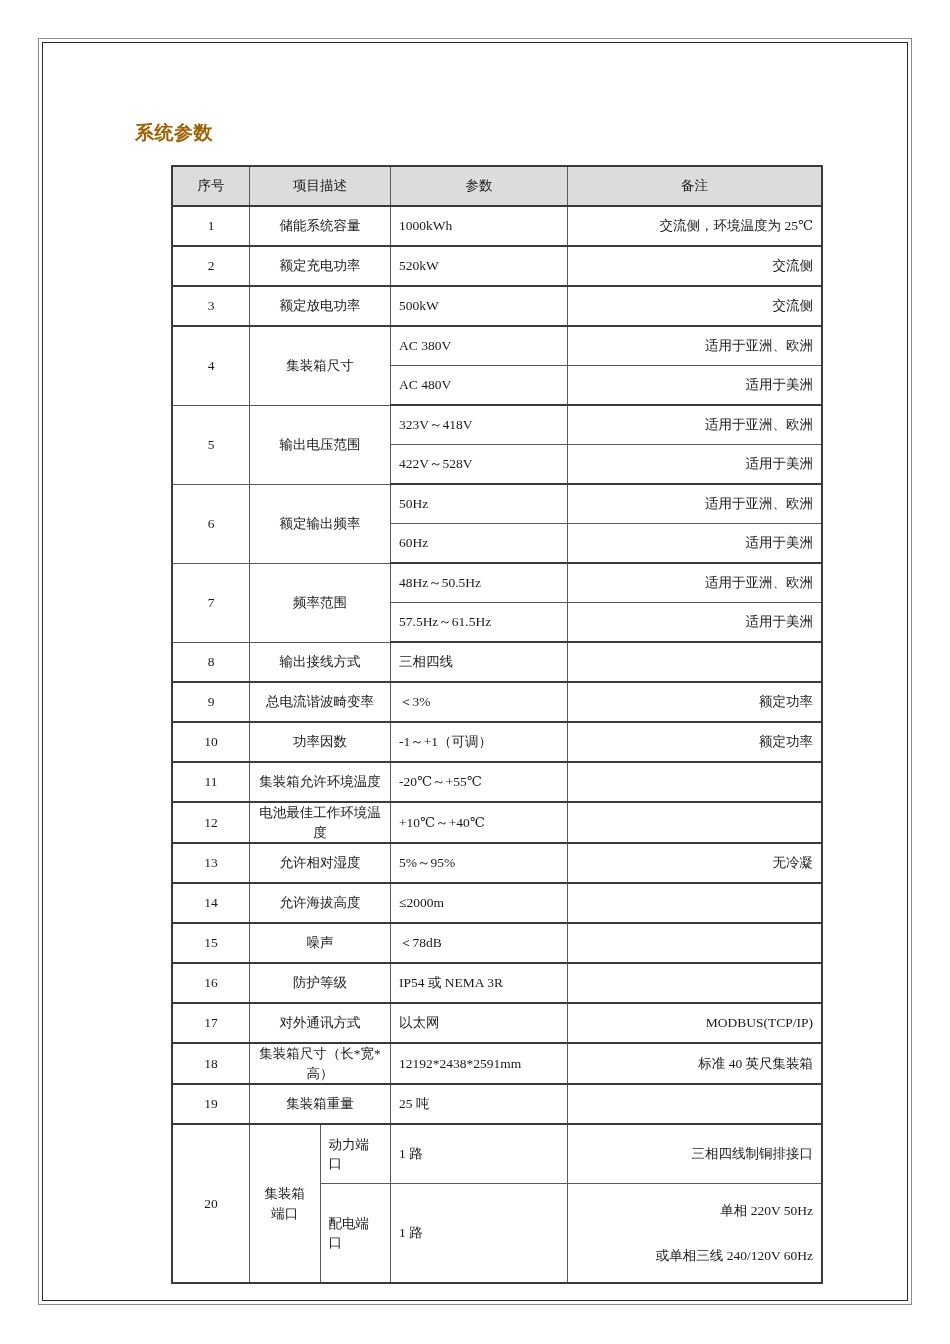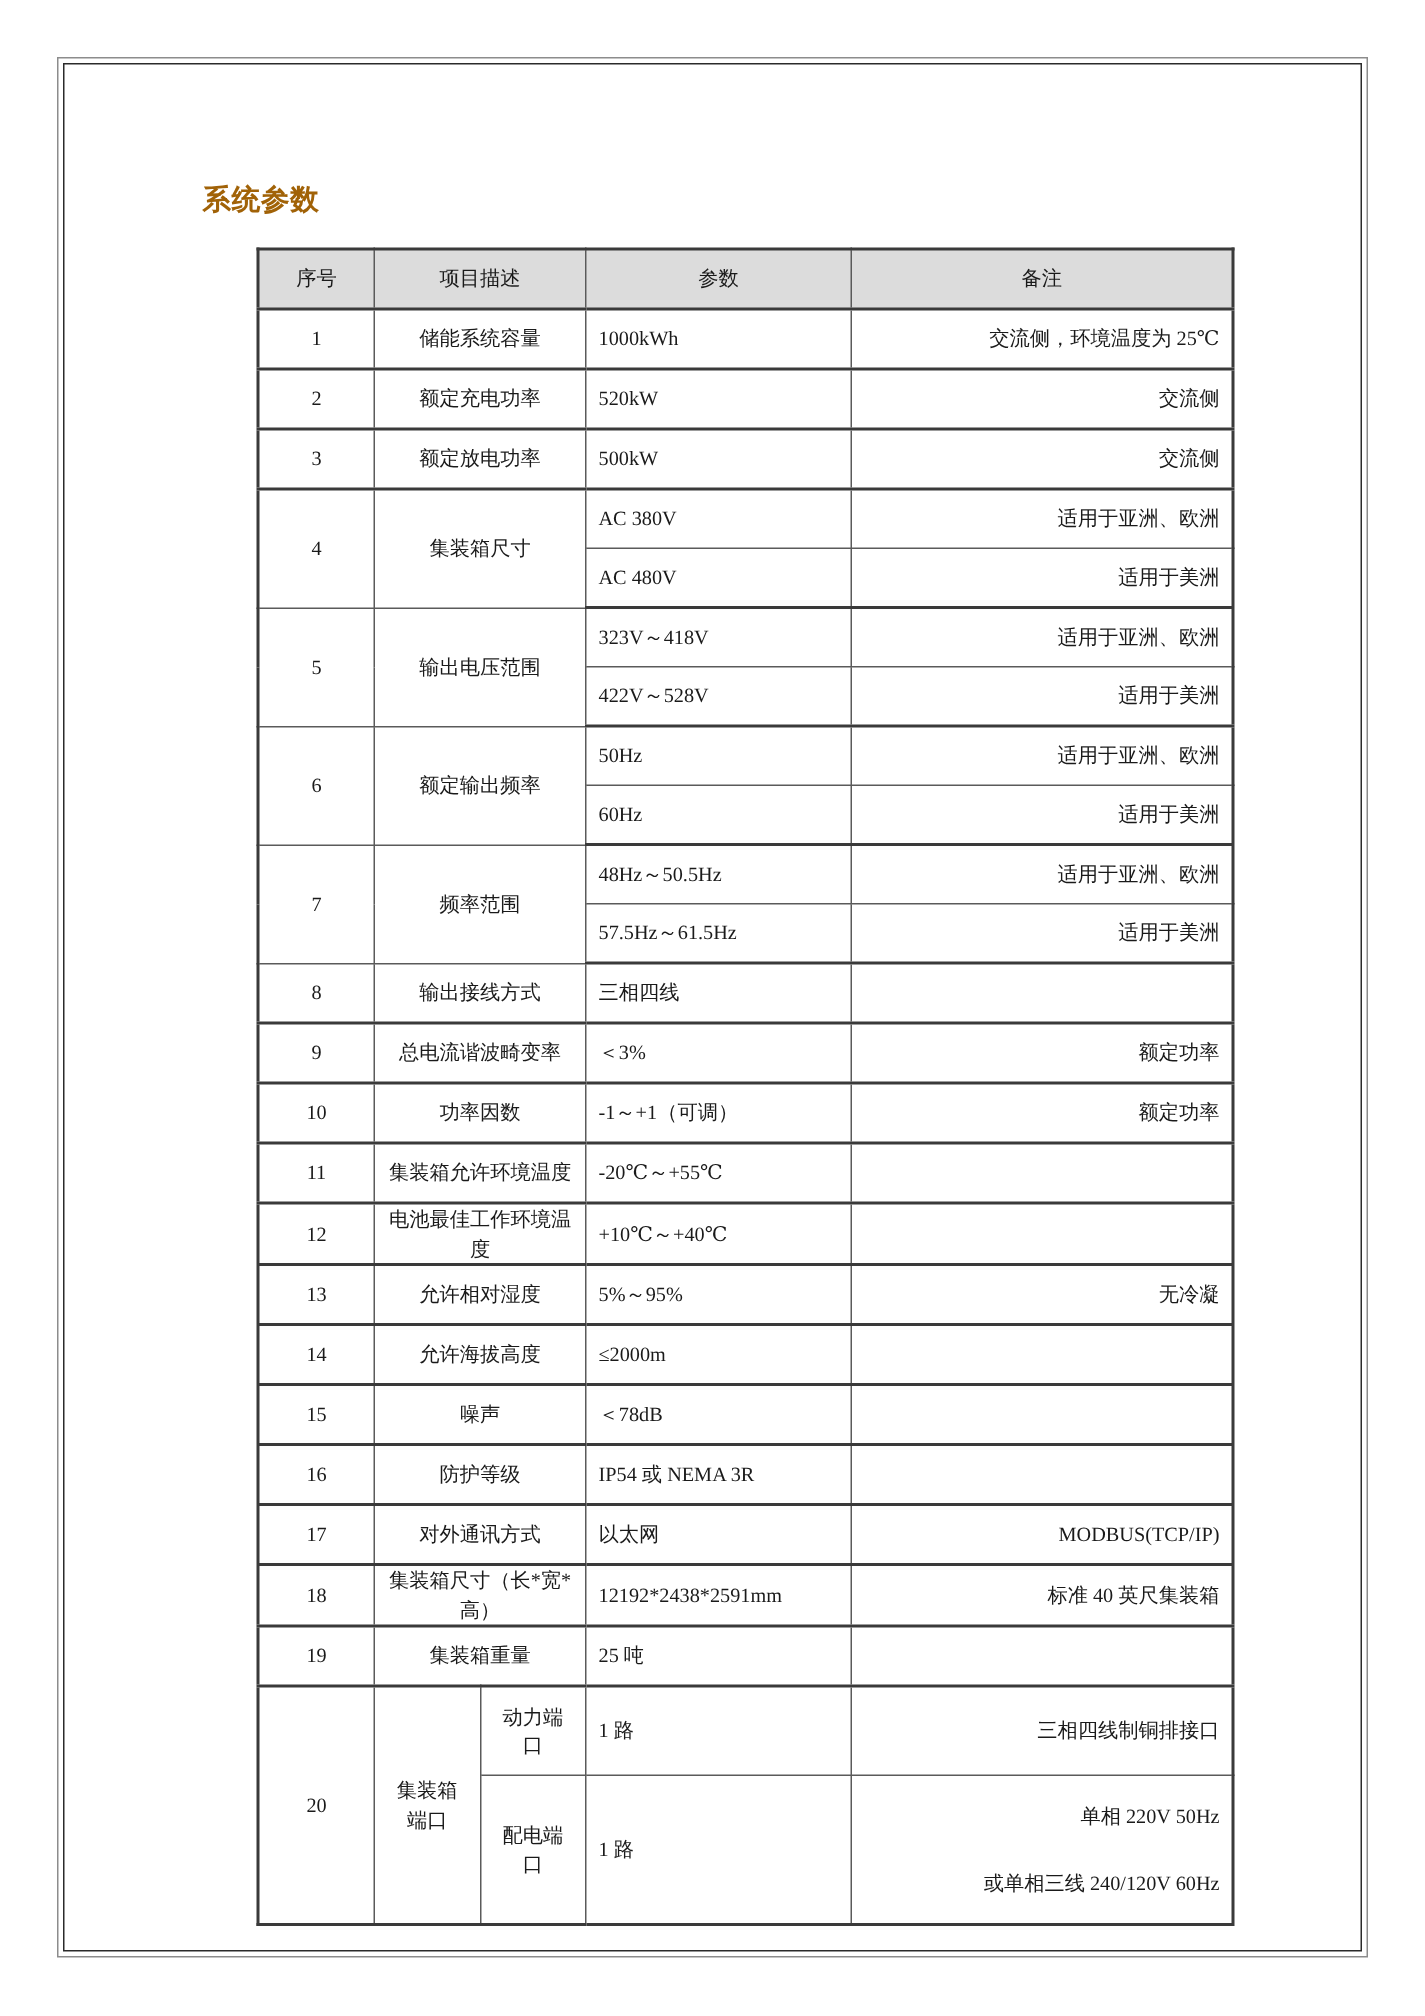--- a/index.html
+++ b/index.html
@@ -95,21 +95,21 @@
   }
 
   
   td.idx {
     background: #dcdcdc;
     text-align: center;
     width: 60px;
   }
 
   td.desc  { width: 195px; text-align: center; }
-  td.sub   { width: 100px; text-align: center; }
+  td.sub   { width: 100px; text-align: left; }
   td.param { width: 160px; text-align: left; }
   td.note  { width: 237px; text-align: right; }
 
   td.row   { height: 38px; }
   td.half  { height: 38px; }
 
   td.note .note-line { display: block; }
   td.note .note-line + .note-line { margin-top: 26px; }
 
   

